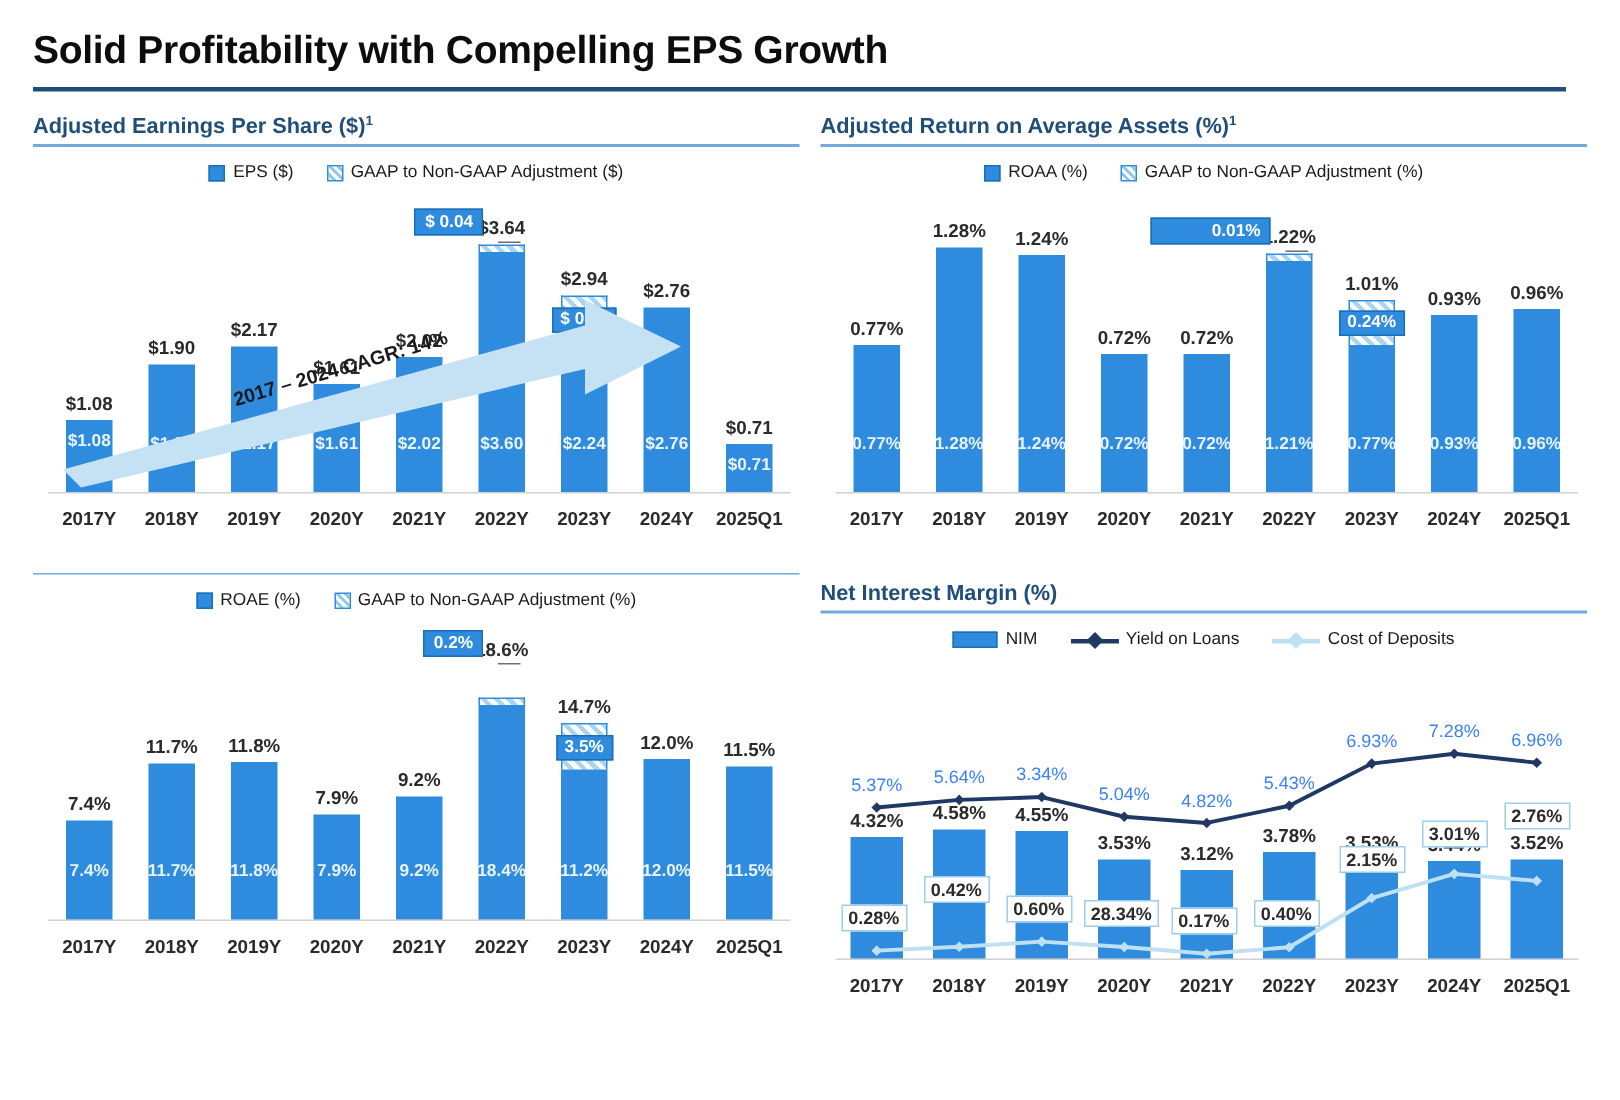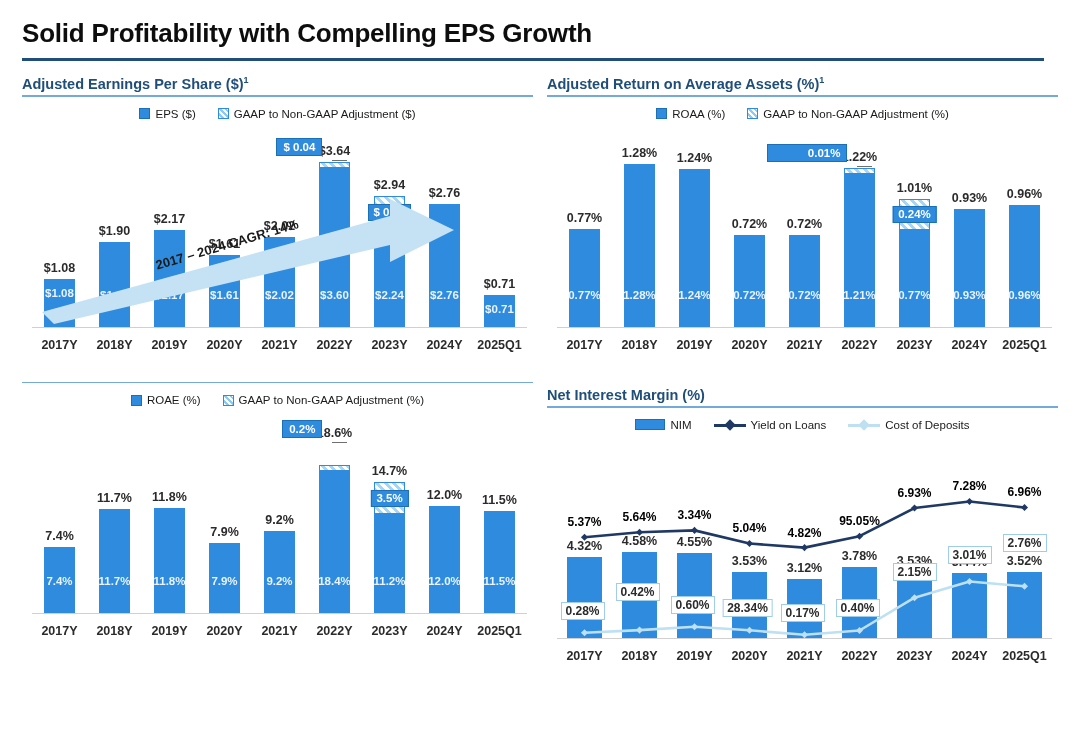--- a/index.html
+++ b/index.html
@@ -27,21 +27,21 @@
 
   .panel-title {
     font-size: 14.5px; font-weight: bold; color: #1F4E79; line-height: 18px;
     padding-bottom: 3px; white-space: nowrap;
   }
   .panel-title sup { font-size: 9px; vertical-align: super; }
   .panel-rule { height: 1.6px; background: #5B9BD5; width: 100%; opacity: .85; }
 
   
   .legend { display: flex; justify-content: center; align-items: center; gap: 22px; margin-top: 9px; height: 16px; }
-  .legend-item { display: flex; align-items: center; gap: 5px; font-size: 11.5px; color: #1a1a1a; white-space: nowrap; }
+  .legend-item { display: flex; align-items: flex-end; gap: 5px; font-size: 11.5px; color: #1a1a1a; white-space: nowrap; }
   .sw { width: 11px; height: 11px; background: #2E8BDE; border: 0.5px solid #1b6fb5; }
   .sw.hatch {
     background:
       repeating-linear-gradient(45deg, #ffffff 0 2px, #8ec9f2 2px 4px);
     border: 1px solid #2E8BDE;
   }
   .sw.wide { width: 30px; height: 11px; }
   .lin { width: 32px; height: 11px; position: relative; }
   .lin::before { content:""; position:absolute; left:0; top:5px; width:32px; height:2.6px; background:#1F3864; }
   .lin::after { content:""; position:absolute; left:12px; top:2px; width:8px; height:8px; background:#1F3864; transform: rotate(45deg); }
@@ -88,21 +88,21 @@
   .cagr-wrap { position: absolute; left: 16px; bottom: 28px; width: 420px; height: 130px; pointer-events: none; z-index: 6; }
   .cagr-text {
     position: absolute; font-size: 13px; font-weight: bold; color: #1a1a1a;
     left: 118px; top: 62px; transform: rotate(-16.5deg); transform-origin: left center; white-space: nowrap;
   }
 
   
   .overlay { position: absolute; left: 10px; right: 6px; bottom: 27px; top: 0; pointer-events: none; }
   .pt-label {
     position: absolute; transform: translate(-50%, -100%);
-    font-size: 12px; font-weight: 700; color: #000000; white-space: nowrap;
+    font-size: 12px; font-weight: 400; color: #3b82f6; white-space: nowrap;
   }
   .cod-label {
     position: absolute; transform: translate(-50%, -50%);
     font-size: 12px; font-weight: 600; color: #2b2b2b; white-space: nowrap;
     background: #ffffff; border: 1.5px solid #9ecdeb; padding: 1px 4px; z-index: 7;
   }
 </style>
 </head>
 <body>
 
@@ -472,21 +472,21 @@
               <rect x="300" y="96.6875" width="5" height="5" fill="#1F3864" transform="rotate(45 302.5 99.1875)"></rect>
               <rect x="355" y="68.5625" width="5" height="5" fill="#1F3864" transform="rotate(45 357.5 71.0625)"></rect>
               <rect x="410" y="62" width="5" height="5" fill="#1F3864" transform="rotate(45 412.5 64.5)"></rect>
               <rect x="465" y="68" width="5" height="5" fill="#1F3864" transform="rotate(45 467.5 70.5)"></rect>
             </svg>
             <div class="pt-label" style="left: 27.5px; top: 92.3125px;">5.37%</div>
             <div class="pt-label" style="left: 82.5px; top: 87.25px;">5.64%</div>
             <div class="pt-label" style="left: 137.5px; top: 85.375px;">3.34%</div>
             <div class="pt-label" style="left: 192.5px; top: 98.5px;">5.04%</div>
             <div class="pt-label" style="left: 247.5px; top: 102.625px;">4.82%</div>
-            <div class="pt-label" style="left: 302.5px; top: 91.1875px;">95.05%</div>
+            <div class="pt-label" style="left: 302.5px; top: 91.1875px;">5.43%</div>
             <div class="pt-label" style="left: 357.5px; top: 63.0625px;">6.93%</div>
             <div class="pt-label" style="left: 412.5px; top: 56.5px;">7.28%</div>
             <div class="pt-label" style="left: 467.5px; top: 62.5px;">6.96%</div>
             <div class="cod-label" style="left: 25.5px; top: 173.75px;">0.28%</div>
             <div class="cod-label" style="left: 80.5px; top: 155px;">0.42%</div>
             <div class="cod-label" style="left: 135.5px; top: 167.75px;">0.60%</div>
             <div class="cod-label" style="left: 190.5px; top: 171.312px;">28.34%</div>
             <div class="cod-label" style="left: 245.5px; top: 175.812px;">0.17%</div>
             <div class="cod-label" style="left: 300.5px; top: 171.5px;">0.40%</div>
             <div class="cod-label" style="left: 357.5px; top: 134.688px;">2.15%</div>

